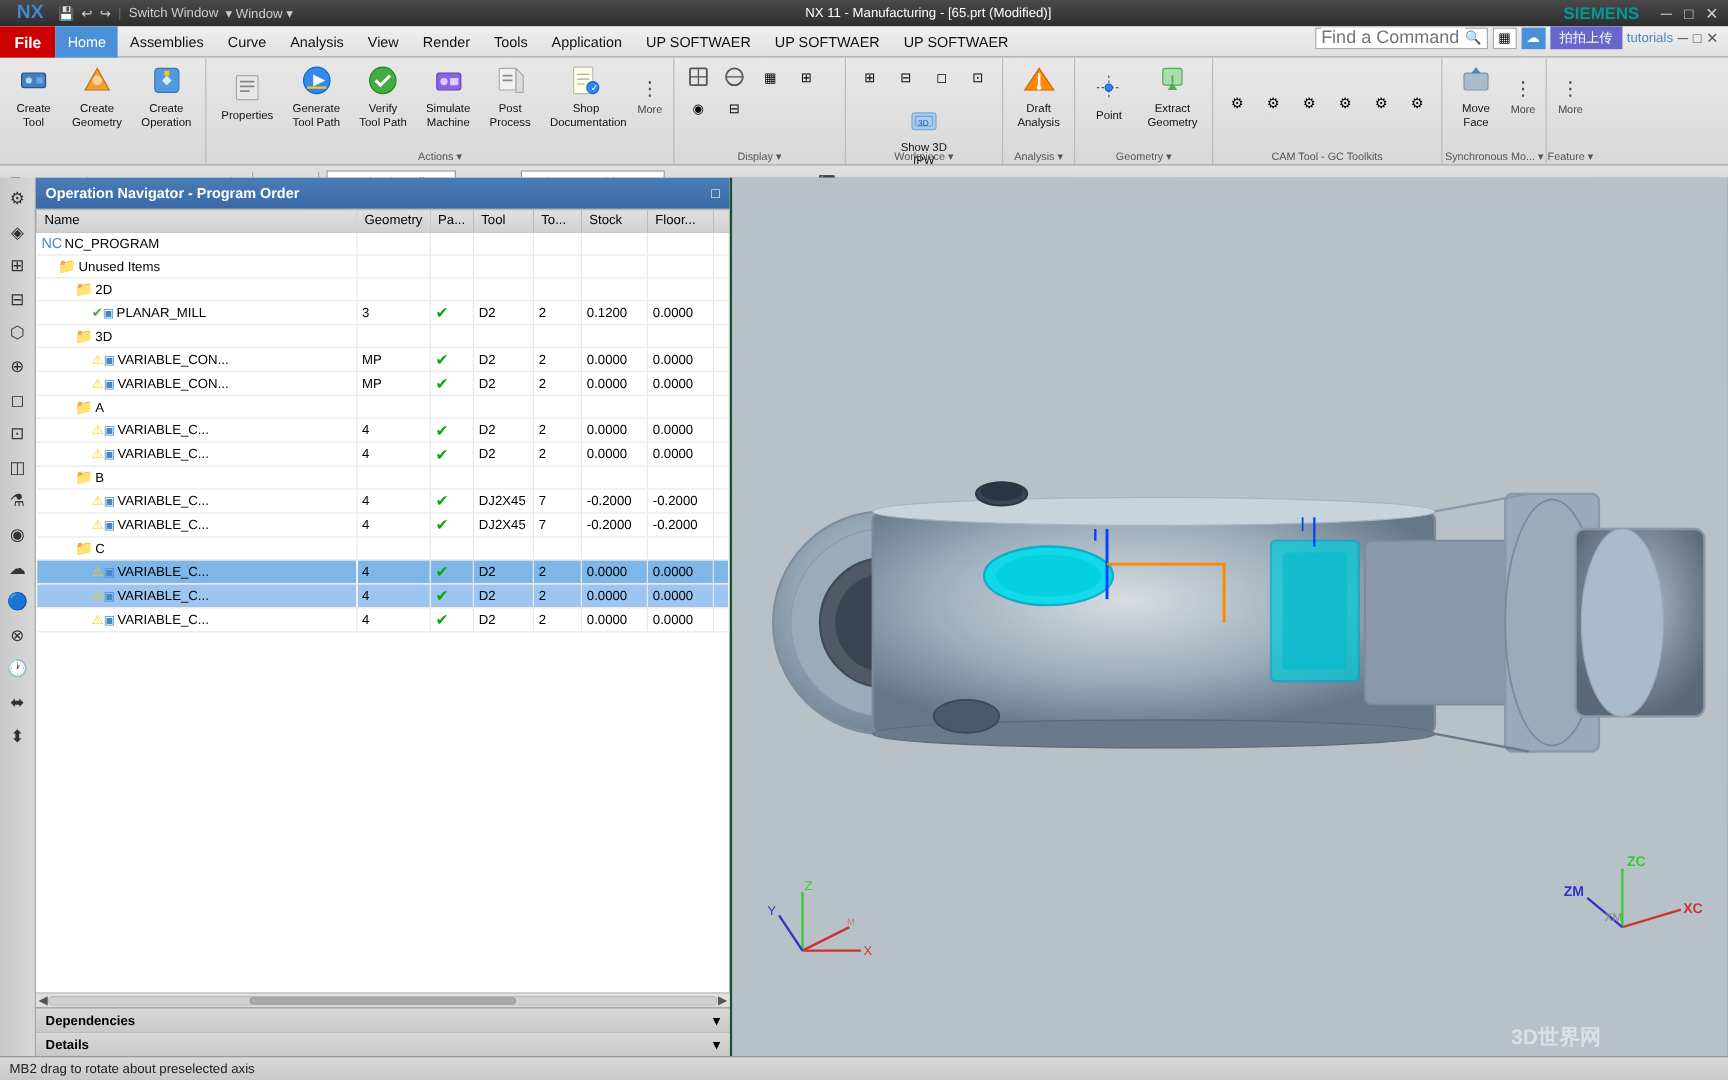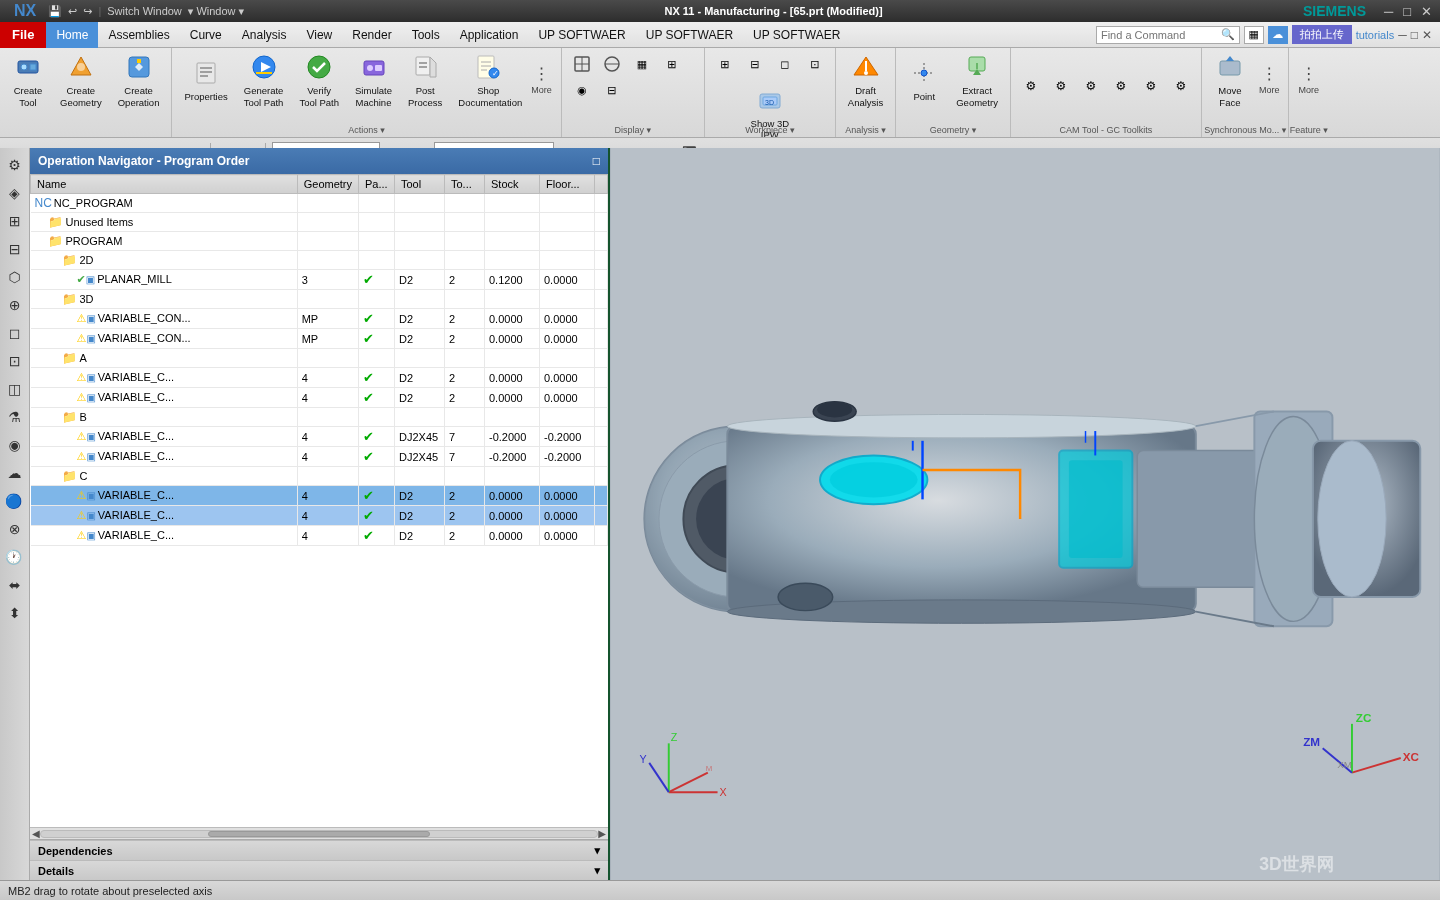--- a/index.html
+++ b/index.html
@@ -11,30 +11,30 @@
       background: linear-gradient(to bottom, #4a4a4a, #2d2d2d);
       display: flex;
       align-items: center;
       justify-content: space-between;
       padding: 0 8px;
       color: #fff;
       font-size: 11px;
       gap: 28px;
     }
     #titlebar-left { display: flex; align-items: center; gap: 6px; }
-    #titlebar-center { flex: 1; text-align: center; font-weight: 700; }
+    #titlebar-center { flex: 1; text-align: center; font-weight: 400; }
     #titlebar-right { display: flex; align-items: center; gap: 10px; }
     .title-btn { color: #ccc; cursor: pointer; font-size: 13px; }
 
     
     #menubar {
       height: 26px;
       background: linear-gradient(to bottom, #f0f0f0, #e0e0e0);
       display: flex;
-      align-items: center;
+      align-items: flex-start;
       border-bottom: 1px solid #aaa;
     }
     .file-btn {
       background: #c00;
       color: #fff;
       padding: 2px 12px;
       height: 26px;
       display: flex;
       align-items: center;
       font-weight: bold;
@@ -56,21 +56,21 @@
       display: flex;
       align-items: center;
       border: 1px solid #aaa;
       background: #fff;
       padding: 1px 4px;
       height: 18px;
     }
     .search-box input {
       border: none;
       outline: none;
-      font-size: 11px;
+      font-size: 15px;
       width: 120px;
     }
     .siemens-logo { color: #009999; font-weight: bold; font-size: 14px; margin-right: 8px; }
     .uw-btn {
       background: #6666cc;
       color: #fff;
       padding: 2px 8px;
       font-size: 11px;
       cursor: pointer;
       border: none;
@@ -783,30 +783,20 @@
               <td class="col-name" style="max-width: 190px;"><span style="display:inline-block;width:14px;"></span><span style="color:#e8a030;font-size:12px;">📁</span><span style="margin-left:2px;">Unused Items</span></td>
               <td class="col-geom"></td>
               <td class="col-path"></td>
               <td class="col-tool"></td>
               <td class="col-to"></td>
               <td class="col-stock"></td>
               <td class="col-floor"></td>
               <td></td>
             </tr>
             <tr>
-              <td class="col-name" style="max-width: 190px;"><span style="display:inline-block;width:14px;"></span><span style="color:#e8a030;font-size:12px;">📁</span><span style="margin-left:2px;">PROGRAM</span></td>
-              <td class="col-geom"></td>
-              <td class="col-path"></td>
-              <td class="col-tool"></td>
-              <td class="col-to"></td>
-              <td class="col-stock"></td>
-              <td class="col-floor"></td>
-              <td></td>
-            </tr>
-            <tr>
               <td class="col-name" style="max-width: 190px;"><span style="display:inline-block;width:28px;"></span><span style="color:#e8a030;font-size:12px;">📁</span><span style="margin-left:2px;">2D</span></td>
               <td class="col-geom"></td>
               <td class="col-path"></td>
               <td class="col-tool"></td>
               <td class="col-to"></td>
               <td class="col-stock"></td>
               <td class="col-floor"></td>
               <td></td>
             </tr>
             <tr>

